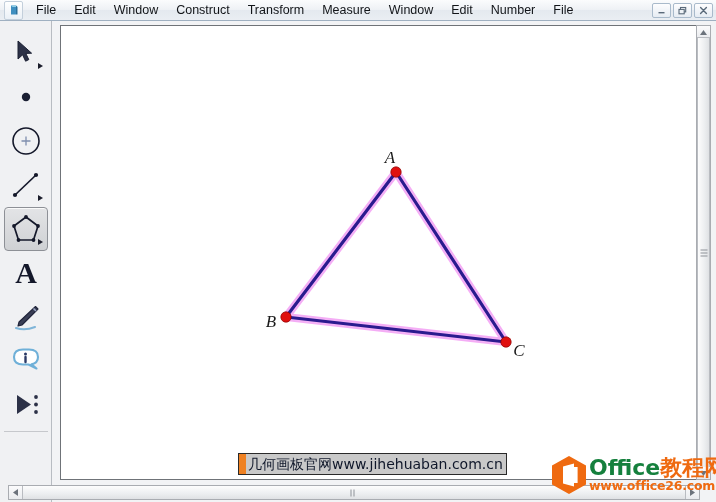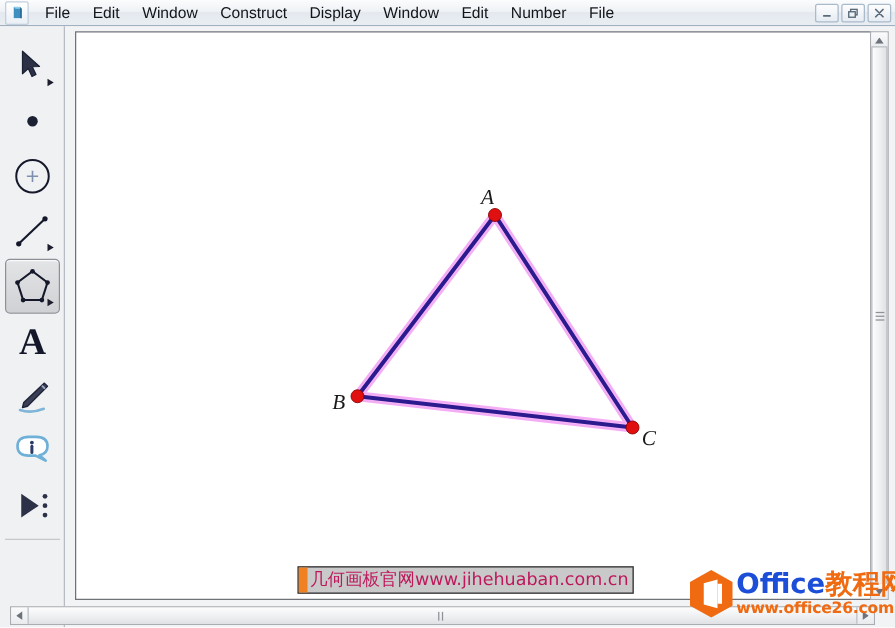--- a/index.html
+++ b/index.html
@@ -258,21 +258,21 @@
   }
   .watermark-cn .bar {
     width: 7px;
     height: 100%;
     background: #ef8122;
     flex: 0 0 auto;
   }
   .watermark-cn .wtext {
     font-family: "DejaVu Sans", sans-serif;
     font-size: 14px;
-    color: #be185d;
+    color: #0f172a;
     letter-spacing: 0px;
     padding: 0 3px 0 2px;
     white-space: nowrap;
     line-height: 20px;
   }
 
   .office-logo {
     position: absolute;
     left: 551px;
     top: 455px;
@@ -292,21 +292,21 @@
     margin-left: 2px;
     padding-top: 1px;
   }
   .office-logo .line1 {
     font-family: "DejaVu Sans", sans-serif;
     font-weight: bold;
     font-size: 22px;
     line-height: 23px;
     white-space: nowrap;
   }
-  .office-logo .line1 .blue { color: #1d4ed8; }
+  .office-logo .line1 .blue { color: #15803d; }
   .office-logo .line1 .org { color: #ef6a10; }
   .office-logo .line2 {
     font-family: "DejaVu Sans", sans-serif;
     font-weight: bold;
     font-size: 12.5px;
     color: #ef6a10;
     line-height: 14px;
     white-space: nowrap;
     letter-spacing: -0.2px;
   }
@@ -330,21 +330,22 @@
         <path d="M3 1.5 L8 1.5 L8 10.5 L3 10.5 Z" fill="#3f8fc0"></path>
         <path d="M3 1.5 L8 1.5 L9.5 3 L4.5 3 Z" fill="#8fd0e8"></path>
         <path d="M8 1.5 L9.5 3 L9.5 10.5 L8 10.5 Z" fill="#2a6f9a"></path>
       </svg>
     </div>
     <div class="menu-items">
       <div class="menu-item">File</div>
       <div class="menu-item">Edit</div>
       <div class="menu-item">Window</div>
       <div class="menu-item">Construct</div>
-      <div class="menu-item">Display</div>
+      <div class="menu-item">Transform</div>
+      <div class="menu-item">Measure</div>
       <div class="menu-item">Window</div>
       <div class="menu-item">Edit</div>
       <div class="menu-item">Number</div>
       <div class="menu-item">File</div>
     </div>
 
     <div class="winbtns">
       <div class="winbtn">
         <svg width="11" height="11" viewBox="0 0 11 11">
             <rect x="2.5" y="7" width="6" height="1.4" fill="#5a6a7a"></rect>

